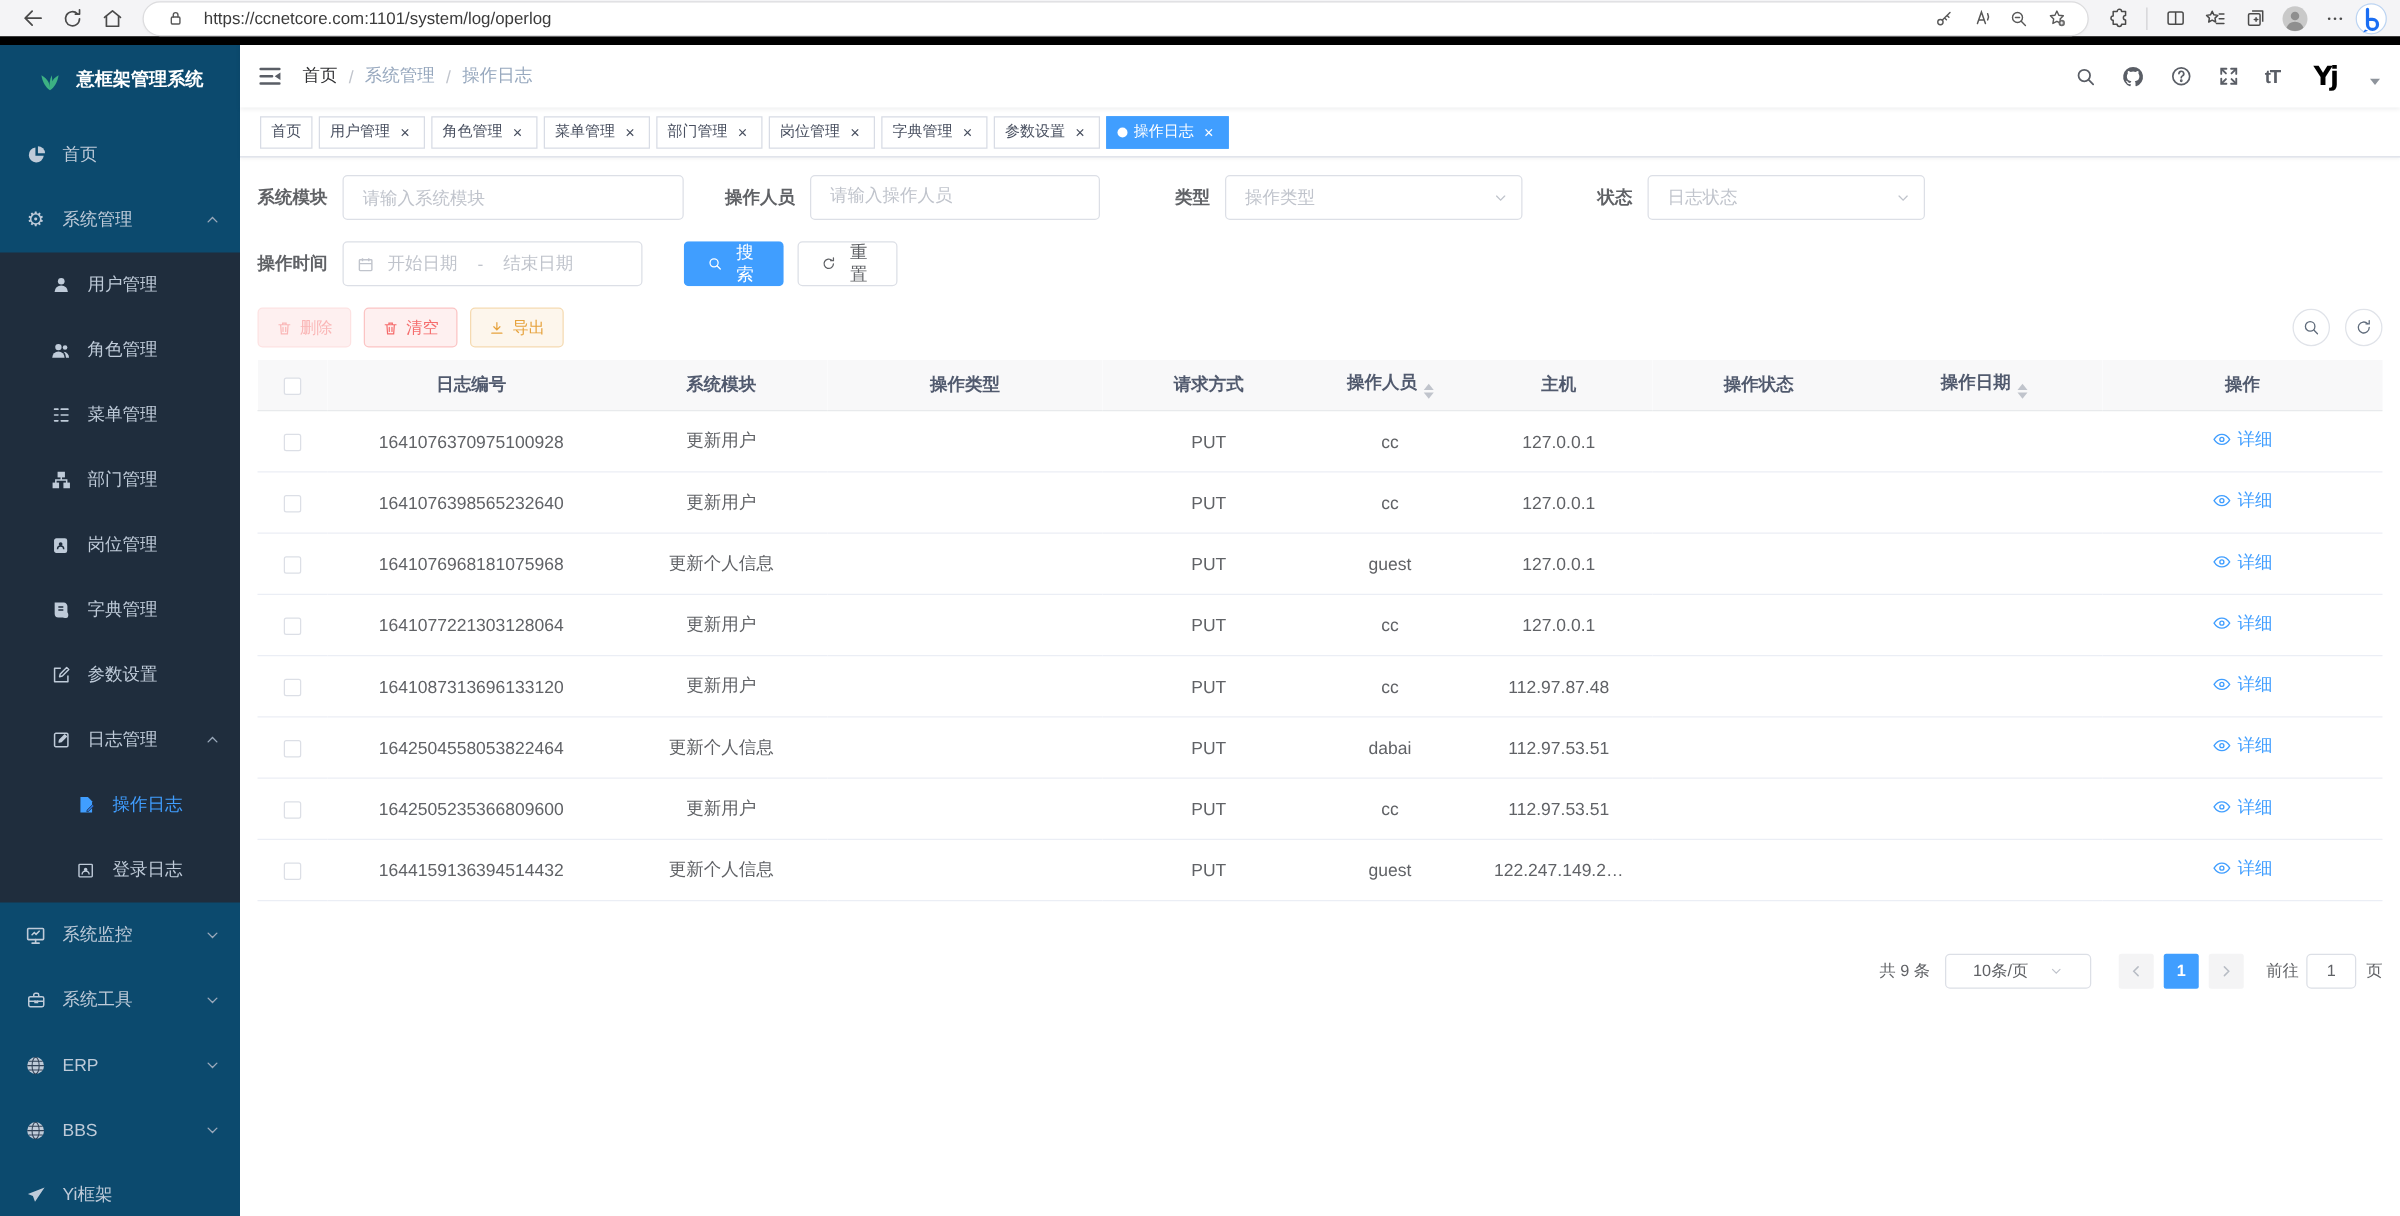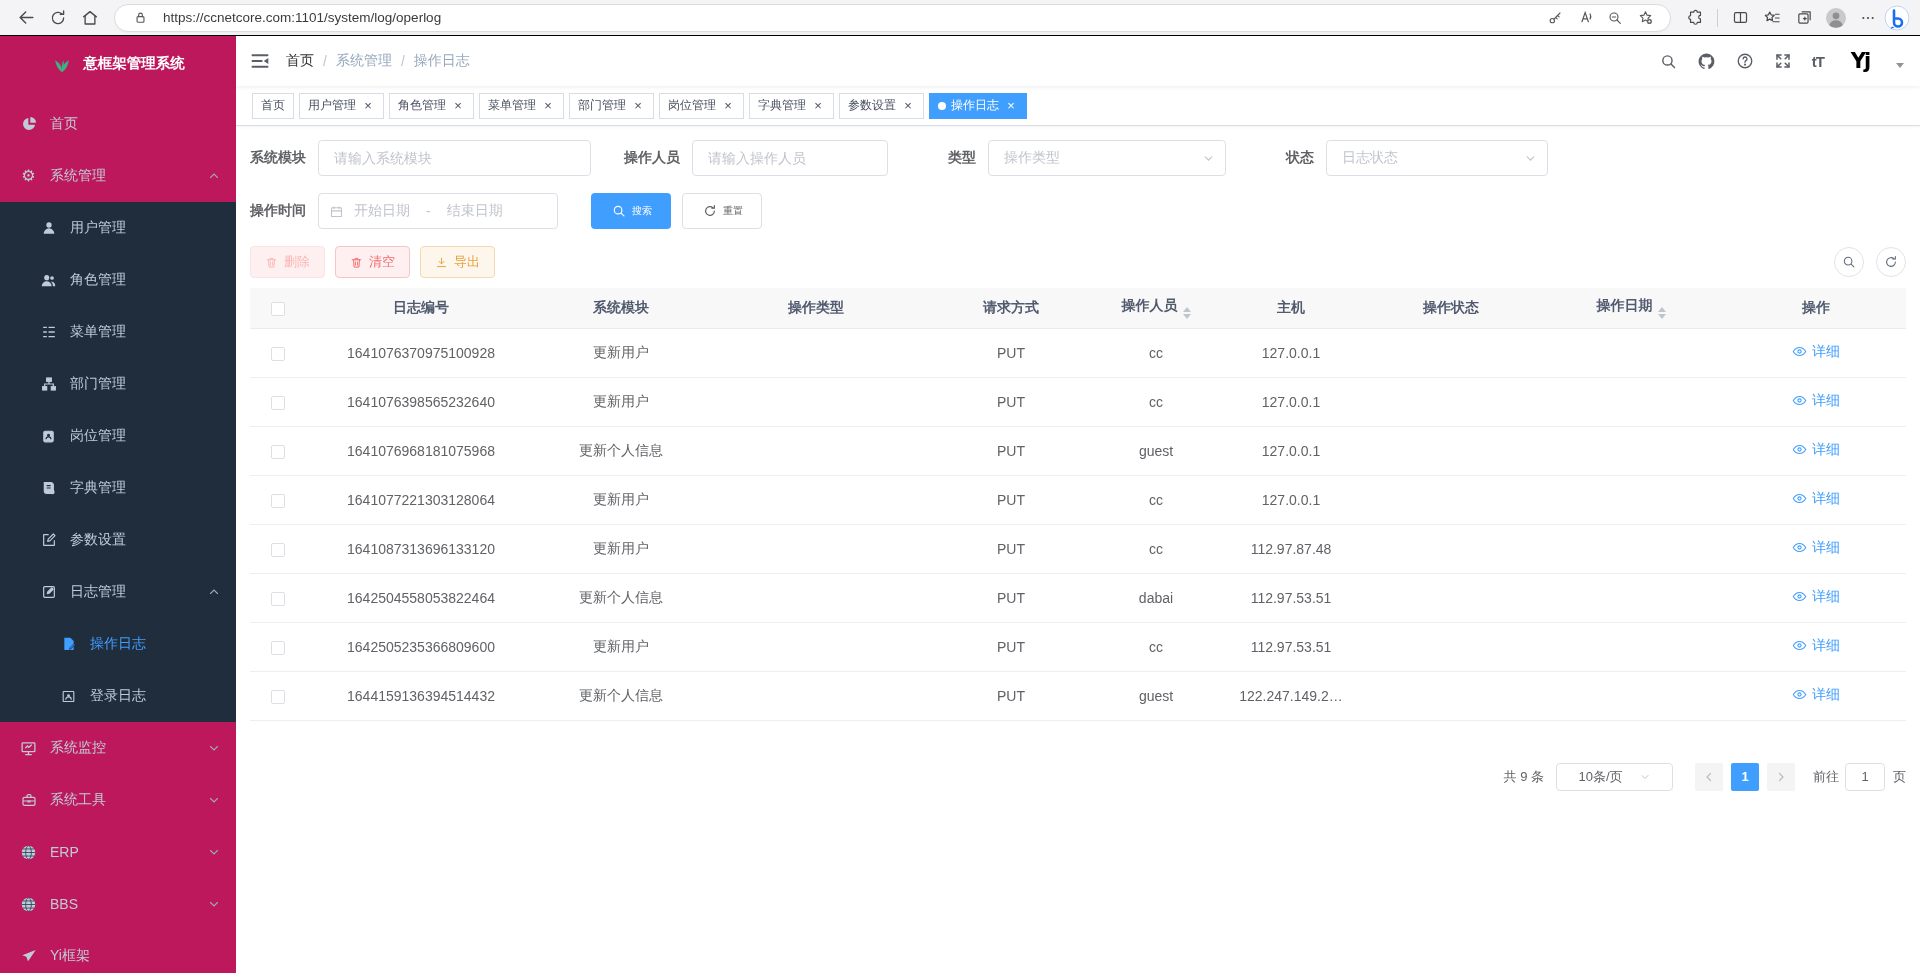--- a/index.html
+++ b/index.html
@@ -1,32 +1,32 @@
 <!DOCTYPE html>
 <html><head>
 <meta charset="utf-8">
 <style>
   * { margin:0; padding:0; box-sizing:border-box; }
   html,body { width:1920px; height:973px; overflow:hidden; font-family:"Liberation Sans",sans-serif; background:#fff; }
   svg { display:block; }
 
   
-  .browser-bar { height:36px; background:#f4f4f6; border-bottom:1px solid #000000; display:flex; align-items:center; padding:0 10px; }
+  .browser-bar { height:36px; background:#f4f4f6; border-bottom:7px solid #000000; display:flex; align-items:center; padding:0 10px; }
   .bicon { width:32px; height:30px; display:flex; align-items:center; justify-content:center; color:#4a4a4a; border-radius:4px; flex-shrink:0; }
   .url-pill { flex:1; height:28px; background:#fff; border:1px solid #dcdcde; border-radius:14px; display:flex; align-items:center; padding:0 10px; margin:0 8px; box-shadow:0 1px 2px rgba(0,0,0,.03); min-width:0; }
   .url-text { flex:1; font-size:13.5px; color:#3b3b3b; margin-left:8px; white-space:nowrap; overflow:hidden; }
   .pill-ic { width:30px; height:26px; display:flex; align-items:center; justify-content:center; color:#585858; flex-shrink:0; }
   .tb-divider { width:1px; height:18px; background:#cfcfd3; margin:0 6px; flex-shrink:0; }
   .avatar-ic { width:26px; height:26px; border-radius:50%; overflow:hidden; display:flex; align-items:center; justify-content:center; }
 
   
   .app { display:flex; height:937px; }
 
   
-  .sidebar { width:236px; flex-shrink:0; background:#be185d; color:#bfcbd9; font-size:14px; overflow:hidden; }
+  .sidebar { width:192px; flex-shrink:0; background:#0c4a6e; color:#bfcbd9; font-size:14px; overflow:hidden; }
   .logo-row { height:54px; display:flex; align-items:center; justify-content:center; gap:10px; color:#fff; font-weight:bold; font-size:14.5px; }
   .side-nav { padding-top:8px; }
   .menu-item { height:52px; display:flex; align-items:center; padding-left:20px; position:relative; cursor:pointer; }
   .menu-item .mi { width:17px; height:17px; margin-right:13px; display:flex; align-items:center; justify-content:center; flex-shrink:0; }
   .menu-item .chev { position:absolute; right:16px; color:#9aa9bb; }
   .submenu { background:#1f2d3d; }
   .lv2 { padding-left:40px; }
   .lv3 { padding-left:60px; }
   .menu-item.active { color:#409eff; }
   .uicon { font-family:"DejaVu Sans",sans-serif; font-size:16px; line-height:1; }
@@ -58,21 +58,21 @@
   .filter-row { display:flex; align-items:center; margin-bottom:17px; }
   .f-item { display:flex; align-items:center; }
   .f-label { font-size:14px; font-weight:700; color:#606266; margin-right:12px; white-space:nowrap; }
   .f-input { height:36px; border:1px solid #dcdfe6; border-radius:4px; padding:0 15px; font-size:14px; color:#606266; background:#fff; outline:none; }
   .f-input::placeholder { color:#c0c4cc; }
   .f-select { height:36px; border:1px solid #dcdfe6; border-radius:4px; padding:0 10px 0 15px; font-size:14px; display:flex; align-items:center; justify-content:space-between; background:#fff; cursor:pointer; }
   .ph { color:#c0c4cc; }
   .date-range { width:240px; height:36px; border:1px solid #dcdfe6; border-radius:4px; display:flex; align-items:center; padding:0 10px; gap:10px; font-size:14px; background:#fff; }
   .mr33 { margin-right:33px; } .mr60 { margin-right:60px; }
 
-  .btn { height:36px; border-radius:4px; border:1px solid transparent; display:inline-flex; align-items:center; justify-content:flex-end; gap:6px; font-size:10px; cursor:pointer; padding:0 18px; }
+  .btn { height:36px; border-radius:4px; border:1px solid transparent; display:inline-flex; align-items:center; justify-content:center; gap:6px; font-size:14px; cursor:pointer; padding:0 18px; }
   .btn-primary { background:#409eff; color:#fff; margin-right:11px; }
   .btn-plain { background:#fff; border-color:#dcdfe6; color:#606266; }
 
   
   .toolbar { display:flex; align-items:center; margin:16px 0 10px; }
   .tbtn { height:32px; border-radius:4px; display:inline-flex; align-items:center; gap:6px; font-size:13px; padding:0 14px; margin-right:10px; cursor:pointer; }
   .tbtn-del { background:#fef0f0; border:1px solid #fde2e2; color:#fab6b6; cursor:not-allowed; }
   .tbtn-clear { background:#fef0f0; border:1px solid #fbc4c4; color:#f56c6c; }
   .tbtn-export { background:#fdf6ec; border:1px solid #f5dab1; color:#e6a23c; }
   .toolbar-right { margin-left:auto; display:flex; gap:12px; }
@@ -509,21 +509,21 @@
 
     <div class="content">
 
       <div class="filter-row">
         <div class="f-item mr33">
           <span class="f-label">系统模块</span>
           <input class="f-input" style="width: 273px;" placeholder="请输入系统模块">
         </div>
         <div class="f-item mr60">
           <span class="f-label">操作人员</span>
-          <input class="f-input" style="width: 196px;" placeholder="请输入操作人员">
+          <input class="f-input" style="width: 232px; font-family: Liberation Serif, serif;" placeholder="请输入操作人员">
         </div>
         <div class="f-item mr60">
           <span class="f-label">类型</span>
           <div class="f-select" style="width:238px">
             <span class="ph">操作类型</span>
             <svg width="13" height="13" viewBox="0 0 24 24" fill="none" stroke="#c0c4cc" stroke-width="2" stroke-linecap="round">
                 <path d="m6 9 6 6 6-6"></path>
               </svg>
           </div>
         </div>

